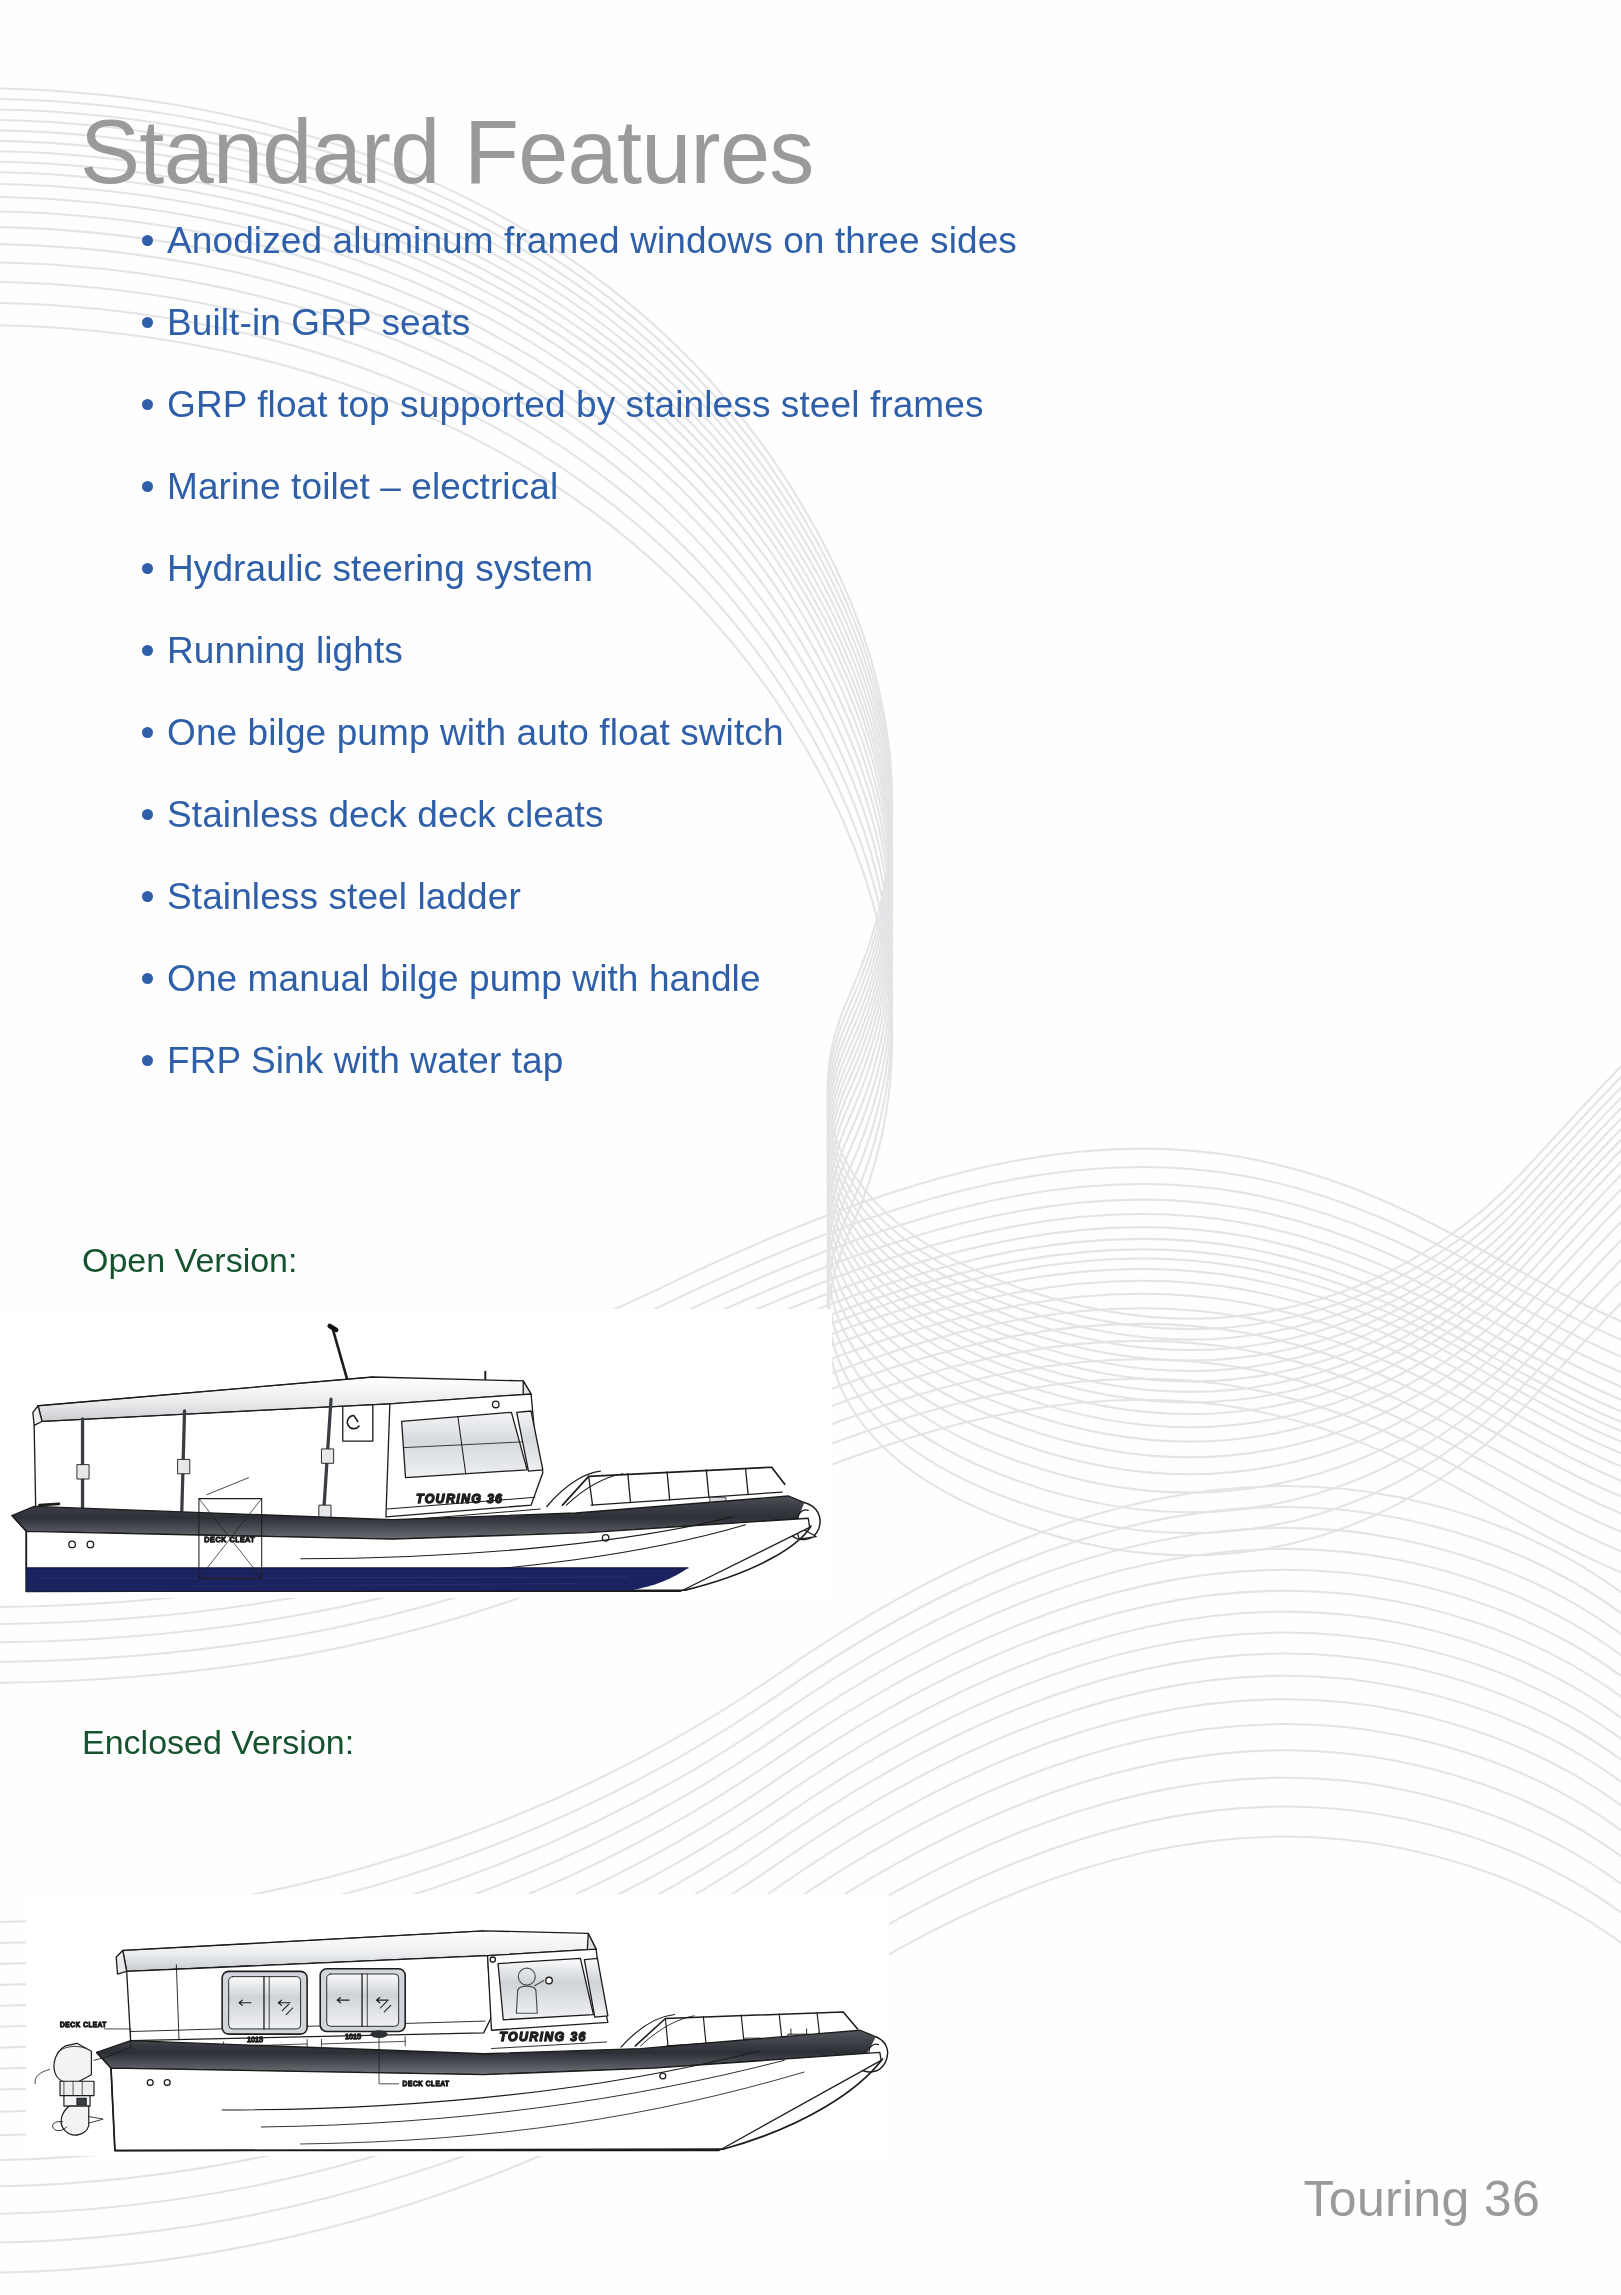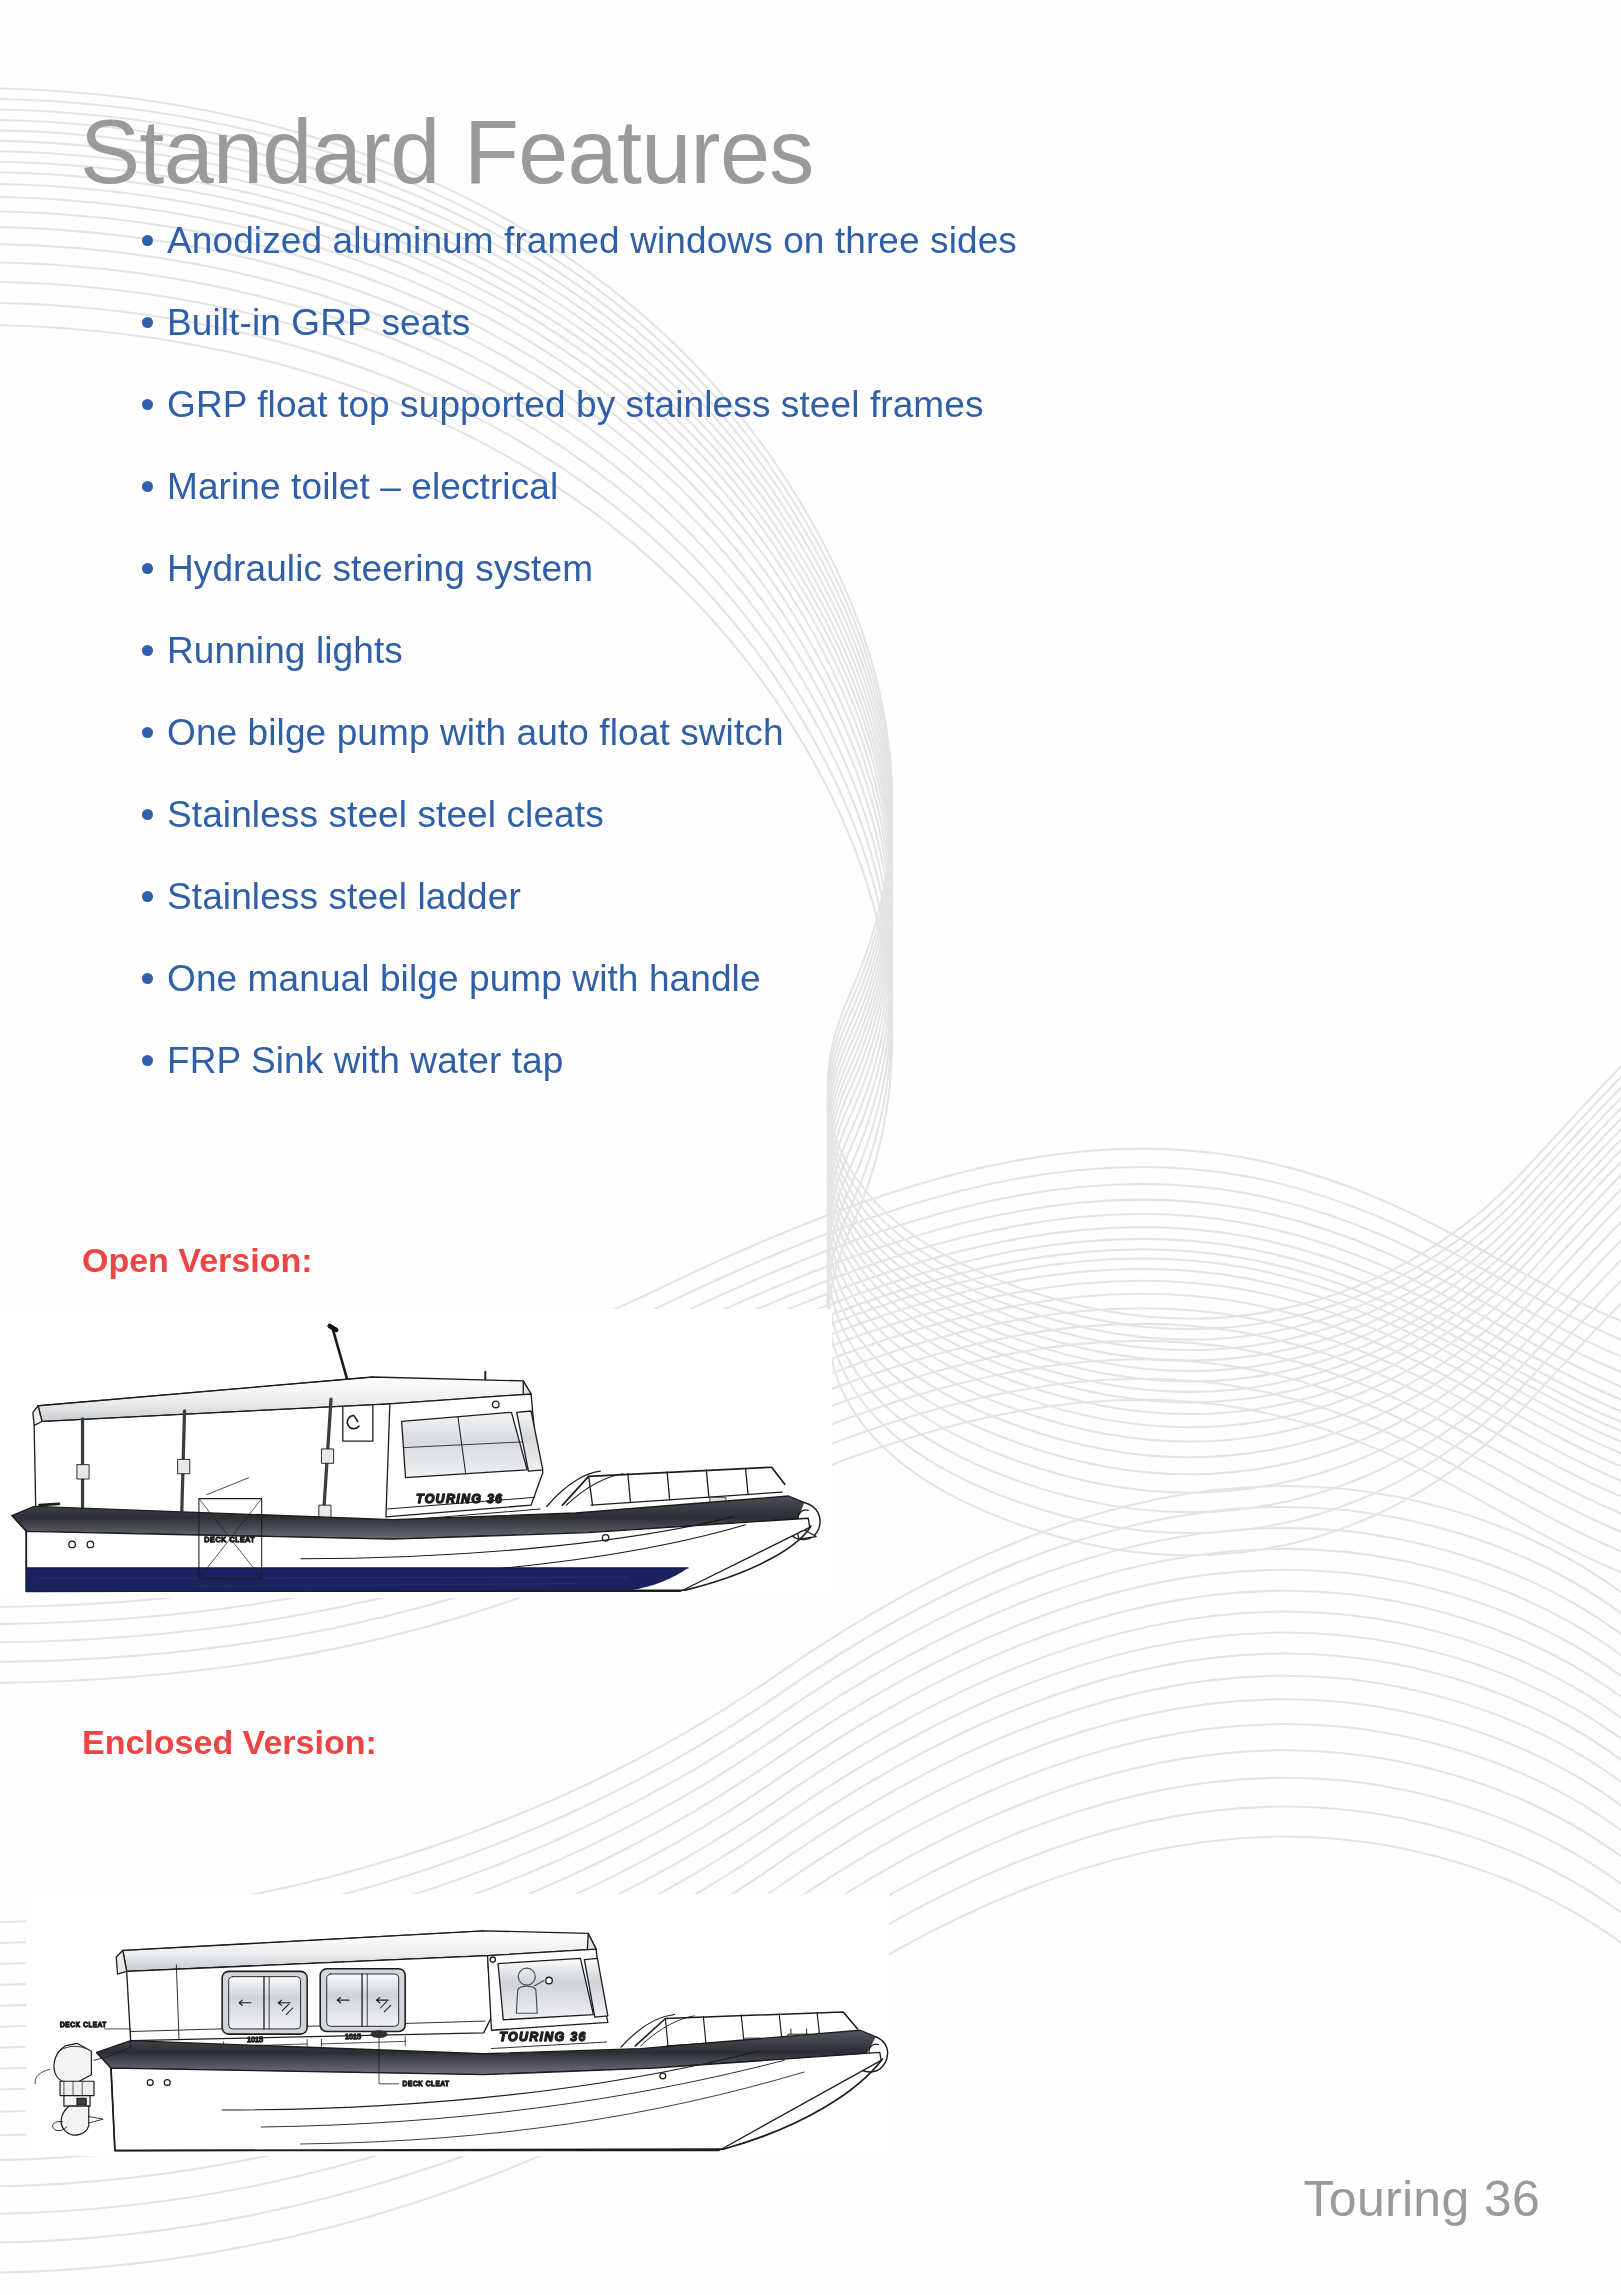--- a/index.html
+++ b/index.html
@@ -67,22 +67,22 @@
     color:#2e5fa8;
     letter-spacing:0.1px;
     white-space:nowrap;
     line-height:1;
   }
 
   
   .version-label {
     position:absolute;
     font-size:34px;
-    font-weight:bold;
-    color:#ef4444;
+    font-weight:normal;
+    color:#14532d;
     letter-spacing:0px;
     z-index:4;
     white-space:nowrap;
   }
   #open-version-label     { left:82px; top:1241px; }
   #enclosed-version-label { left:82px; top:1723px; }
 
   .boat-figure {
     position:absolute;
     background:#ffffff;
@@ -219,21 +219,21 @@
   <div class="feature-row">
     <span class="feature-bullet"></span>
     <span class="feature-text">Running lights</span>
   </div>
   <div class="feature-row">
     <span class="feature-bullet"></span>
     <span class="feature-text">One bilge pump with auto float switch</span>
   </div>
   <div class="feature-row">
     <span class="feature-bullet"></span>
-    <span class="feature-text">Stainless steel steel cleats</span>
+    <span class="feature-text">Stainless deck deck cleats</span>
   </div>
   <div class="feature-row">
     <span class="feature-bullet"></span>
     <span class="feature-text">Stainless steel ladder</span>
   </div>
   <div class="feature-row">
     <span class="feature-bullet"></span>
     <span class="feature-text">One manual bilge pump with handle</span>
   </div>
   <div class="feature-row">

